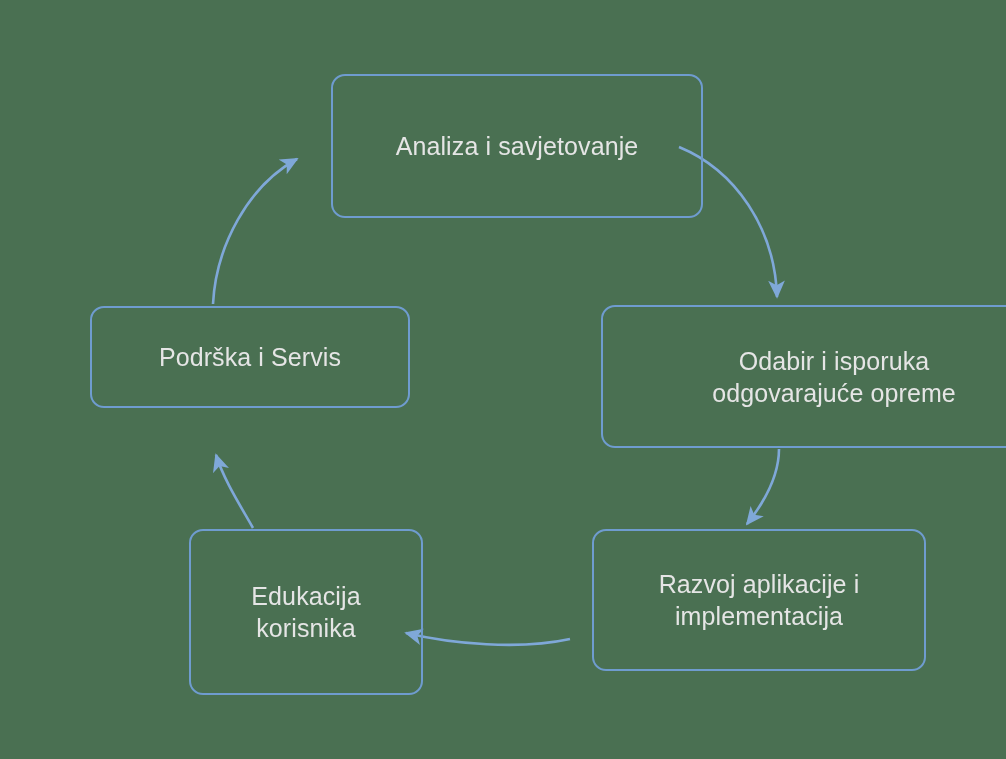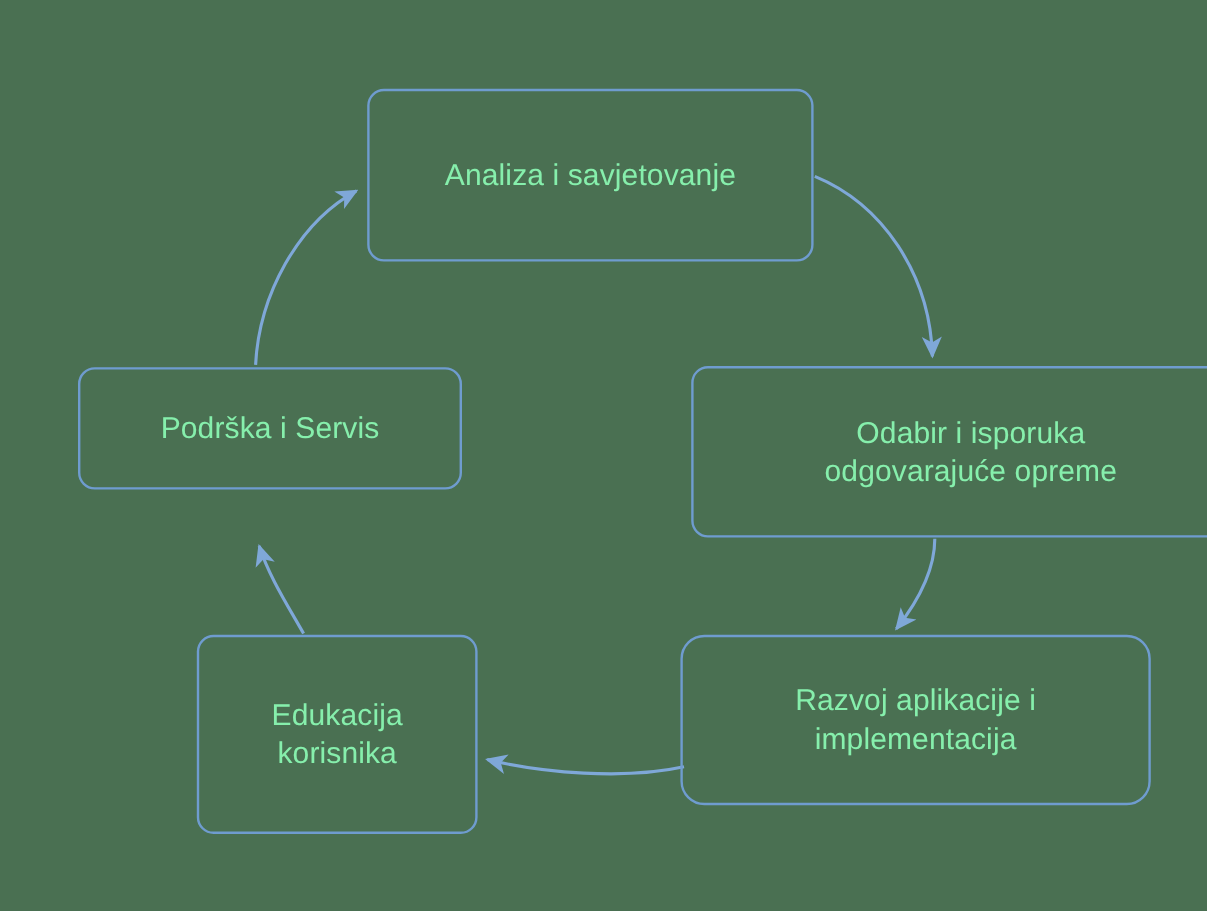--- a/index.html
+++ b/index.html
@@ -31,33 +31,34 @@
   .node {
     position: absolute;
     box-sizing: border-box;
     border: 2px solid #6f9ccf;
     border-radius: 14px;
     background: transparent;
     display: flex;
     align-items: center;
     justify-content: center;
     text-align: center;
-    color: #86efac;
+    color: #e5e5e5;
     font-size: 25px;
     line-height: 1.28;
     letter-spacing: 0.1px;
     padding: 6px 24px;
+    margin-left: 25px;
   }
   .node .node-label {
     display: block;
     white-space: pre-line;
   }
   #node-analiza  { left: 306px; top: 74px;  width: 372px; height: 144px; }
   #node-odabir   { left: 576px; top: 305px; width: 466px; height: 143px; }
-  #node-razvoj   { left: 567px; top: 529px; width: 392px; height: 142px; border-radius: 20px; }
+  #node-razvoj   { left: 567px; top: 529px; width: 334px; height: 142px; }
   #node-edukacija{ left: 164px; top: 529px; width: 234px; height: 166px; }
   #node-podrska  { left: 65px;  top: 306px; width: 320px; height: 102px; }
 </style>
 </head>
 <body>
 
 <div id="diagram-root">
 
   <svg class="arrow-layer" viewBox="0 0 1006 759" width="1006" height="759">
     <defs>

